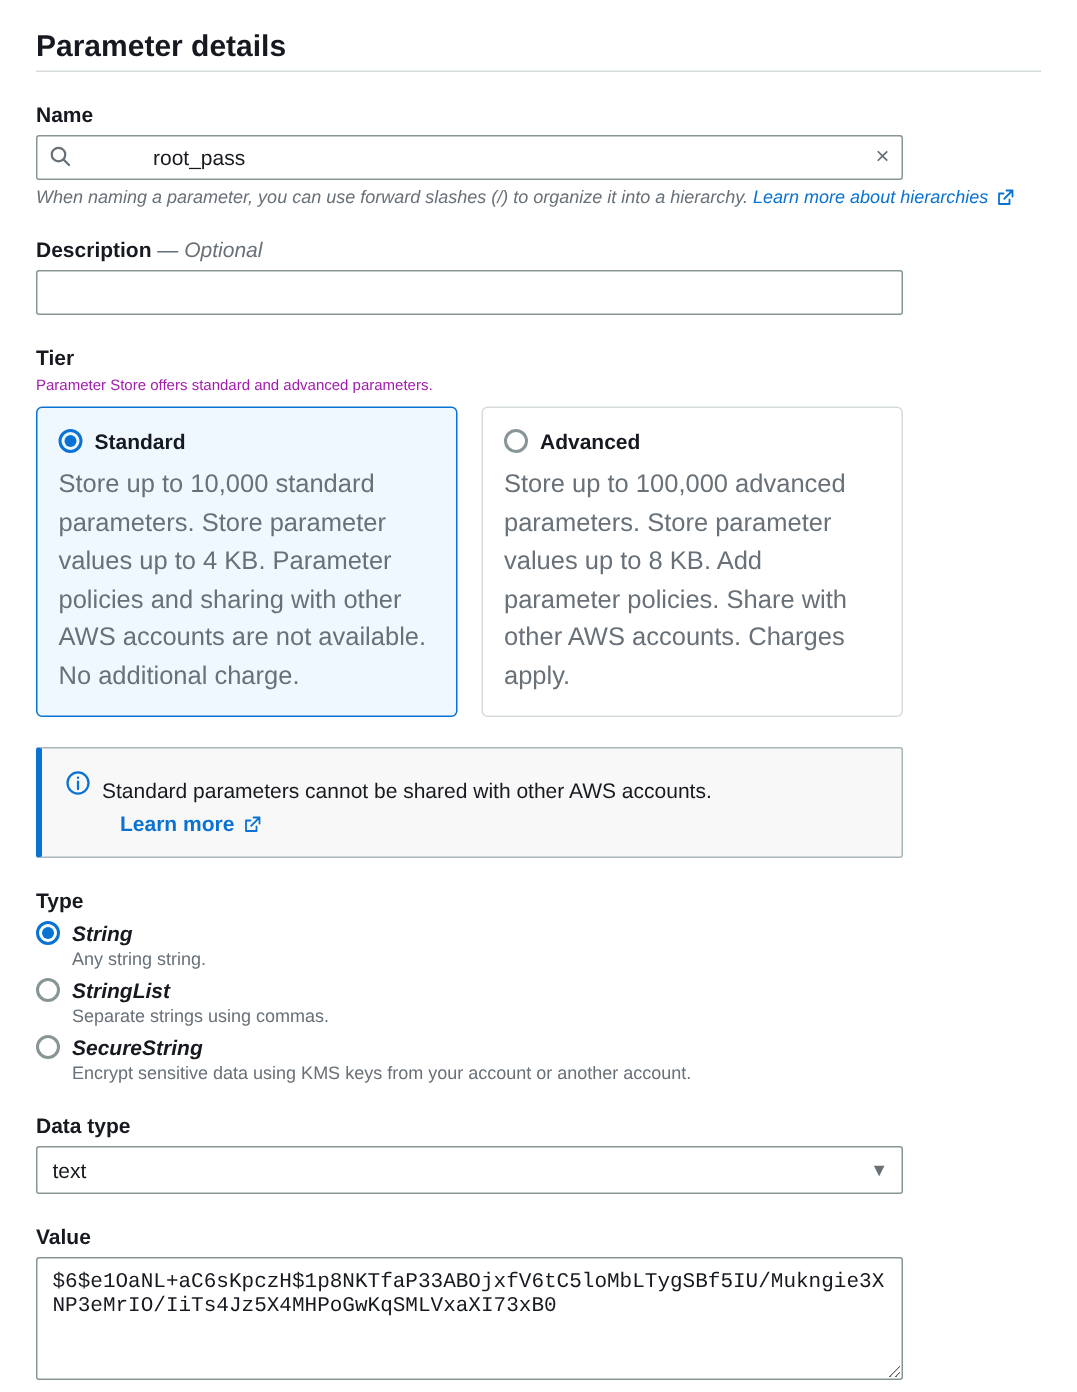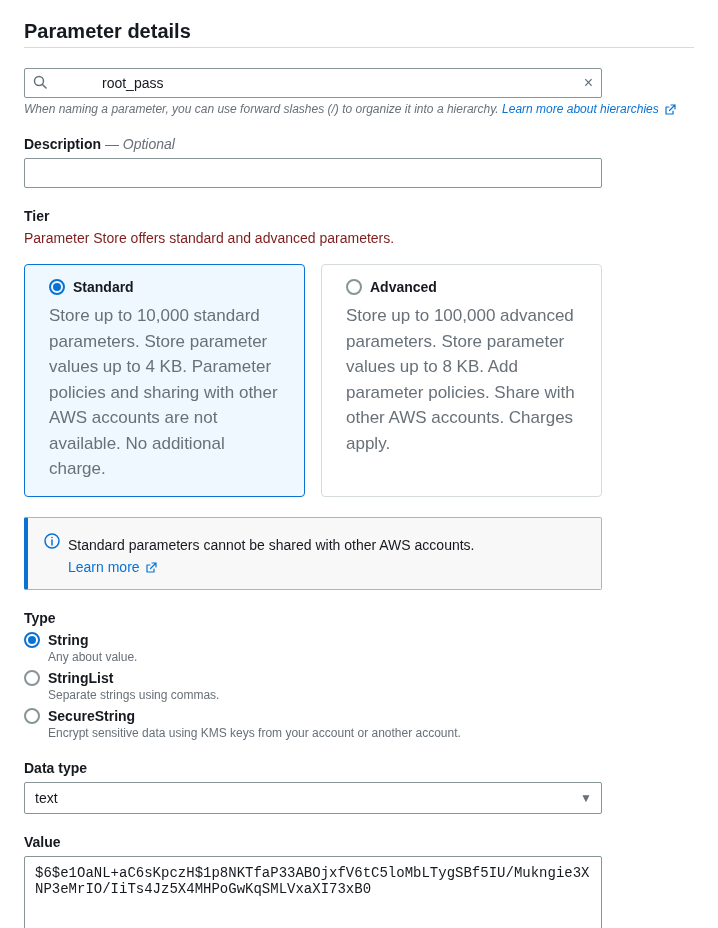--- a/index.html
+++ b/index.html
@@ -91,34 +91,34 @@
       border: 1px solid #879596;
       border-radius: 2px;
       font-size: 14px;
       color: #16191f;
       outline: none;
     }
     .tier-section {
       margin-bottom: 20px;
     }
     .tier-hint {
-      font-size: 14px;
-      color: #7f1d1d;
-      margin-bottom: 18px;
+      font-size: 10px;
+      color: #a21caf;
+      margin-bottom: 8px;
     }
     .tier-cards {
       display: flex;
       gap: 16px;
       max-width: 578px;
     }
     .tier-card {
       flex: 1;
       border: 1px solid #d5dbdb;
       border-radius: 4px;
-      padding: 14px 24px;
+      padding: 14px 14px;
       cursor: pointer;
       background: #fff;
     }
     .tier-card.selected {
       border-color: #0972d3;
       background: #f0f8ff;
     }
     .tier-card-header {
       display: flex;
       align-items: center;
@@ -174,33 +174,35 @@
       font-size: 16px;
       flex-shrink: 0;
       margin-top: 1px;
     }
     .info-box-text {
       font-size: 14px;
       color: #16191f;
     }
     .info-box-link {
       margin-top: 6px;
-      margin-left: 24px;
+      margin-left: 36px;
+      font-weight: bold;
     }
     .type-section {
       margin-bottom: 20px;
     }
     .radio-option {
       margin-bottom: 6px;
     }
     .radio-label {
       display: flex;
       align-items: center;
       gap: 8px;
       cursor: pointer;
+      font-style: italic;
     }
     .radio-sub {
       font-size: 12px;
       color: #687078;
       margin-left: 24px;
       margin-top: 2px;
     }
     .radio-label-text {
       font-size: 14px;
       font-weight: 600;
@@ -256,20 +258,21 @@
       margin-top: 4px;
       font-style: italic;
     }
   </style>
 </head>
 <body>
 
 <div class="page-title">Parameter details</div>
 
 <div class="field-group">
+  <label class="field-label">Name</label>
   <div class="search-input-wrapper">
     <span class="search-icon-wrapper">
       <svg width="14" height="14" viewBox="0 0 14 14" fill="none" xmlns="http://www.w3.org/2000/svg">
         <circle cx="6" cy="6" r="4.5" stroke="#687078" stroke-width="1.5"></circle>
         <line x1="9.5" y1="9.5" x2="13" y2="13" stroke="#687078" stroke-width="1.5" stroke-linecap="round"></line>
       </svg>
     </span>
     <input type="text" class="name-input" value="root_pass" style="">
     <button class="clear-btn">×</button>
   </div>
@@ -338,21 +341,21 @@
 </div>
 
 <div class="type-section">
   <label class="field-label">Type</label>
 
   <div class="radio-option">
     <label class="radio-label">
       <div class="radio-circle checked"></div>
       <span class="radio-label-text">String</span>
     </label>
-    <p class="radio-sub">Any about value.</p>
+    <p class="radio-sub">Any string string.</p>
   </div>
 
   <div class="radio-option">
     <label class="radio-label">
       <div class="radio-circle"></div>
       <span class="radio-label-text">StringList</span>
     </label>
     <p class="radio-sub">Separate strings using commas.</p>
   </div>
 

